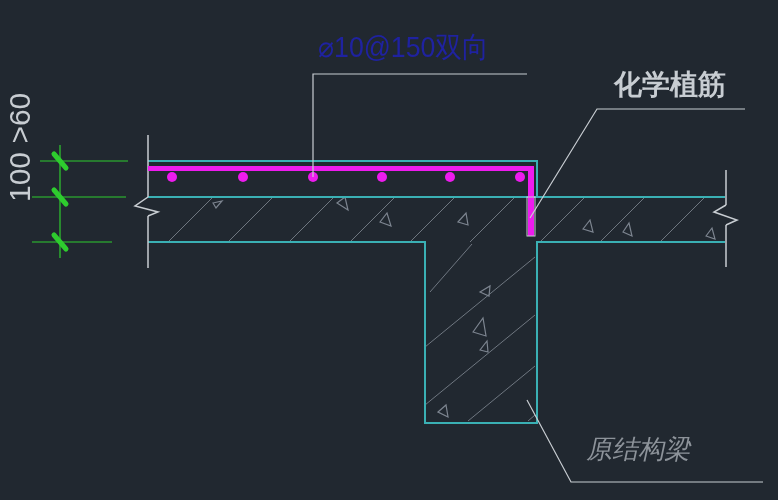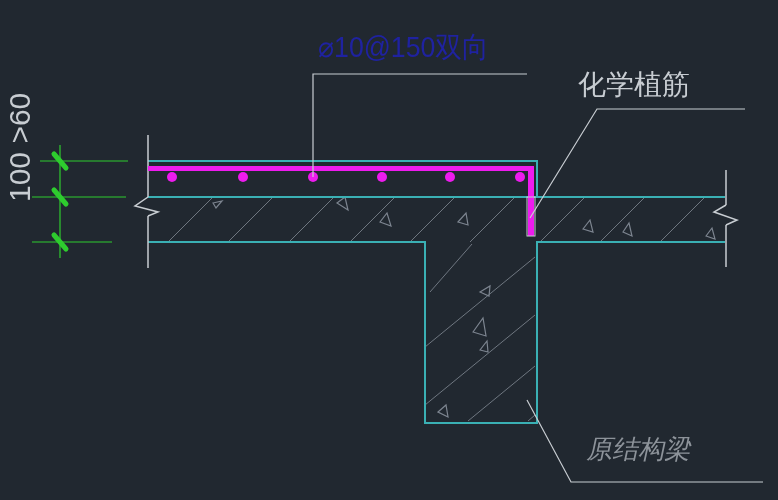--- a/index.html
+++ b/index.html
@@ -1,20 +1,20 @@
 <!DOCTYPE html>
 <html><head>
 <meta charset="utf-8">
 <style>
   html, body { margin: 0; padding: 0; background: #212830; }
   .canvas { position: relative; width: 778px; height: 500px; background: #212830; overflow: hidden; }
   svg.drawing { position: absolute; left: 0; top: 0; }
   .txt { position: absolute; white-space: nowrap; }
   .rebar-label { left: 318px; top: 28px; font-family: "Liberation Sans", sans-serif; font-size: 29px; color: #1f22a0; letter-spacing: 0px; transform: scaleX(0.92); transform-origin: left top; }
-  .anchor-label { left: 578px; top: 66px; font-family: "DejaVu Sans", sans-serif; font-size: 28px; color: #c8cdd2; font-weight: 400; }
+  .anchor-label { left: 614px; top: 66px; font-family: "DejaVu Sans", sans-serif; font-size: 28px; color: #c8cdd2; font-weight: 700; }
   .beam-label { left: 588px; top: 432px; font-family: "DejaVu Sans", sans-serif; font-size: 26px; color: #8d939a; transform: skewX(-12deg); }
   .dim-a { left: 3px; top: 122px; font-family: "Liberation Sans", sans-serif; font-size: 30px; color: #c8cdd2; transform: rotate(-90deg) translateX(-100%); transform-origin: left top; width: 80px; }
   .watermark { left: 498px; top: 452px; font-family: "DejaVu Sans", sans-serif; font-size: 22px; color: #ffffff; text-shadow: 0 0 3px rgba(0,0,0,0.6); }
 </style>
 </head>
 <body>
 
 <div class="canvas">
   <svg class="drawing" width="778" height="500" viewBox="0 0 778 500">
 

